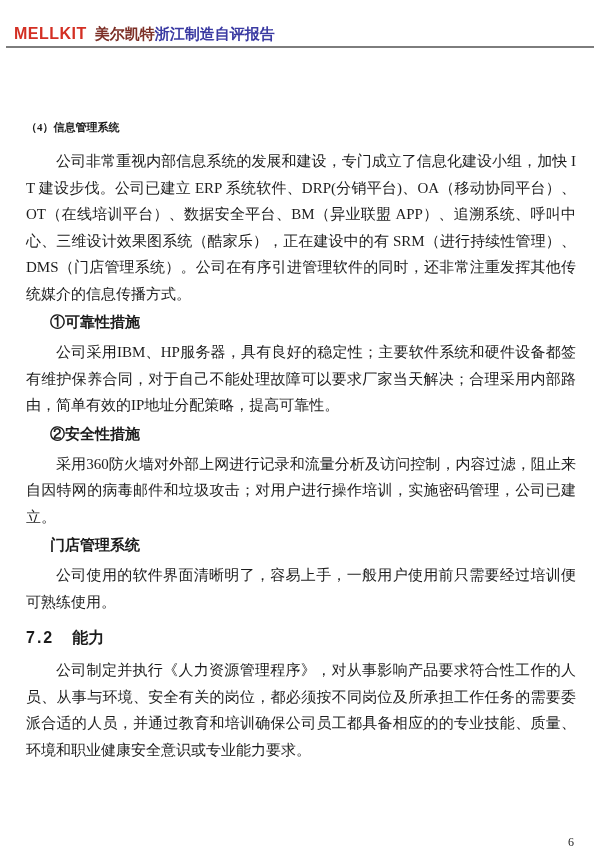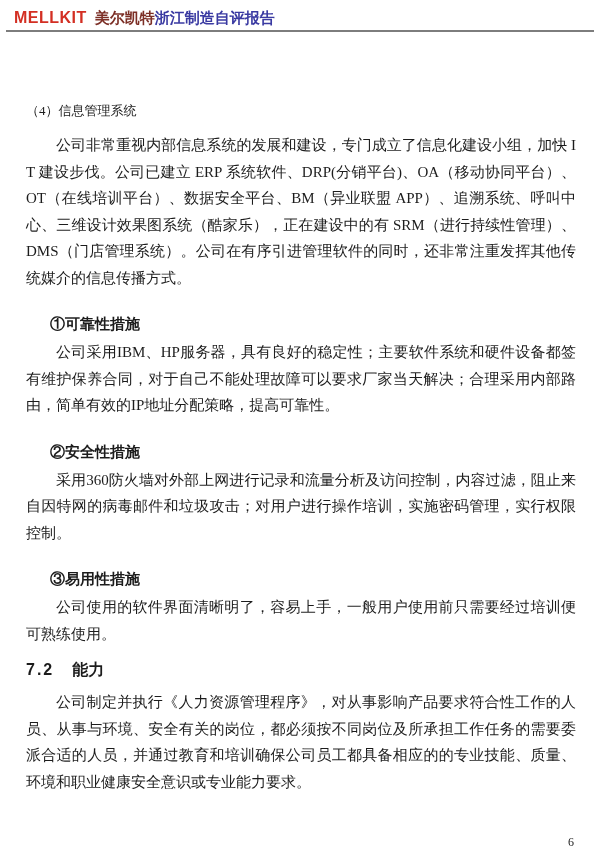--- a/index.html
+++ b/index.html
@@ -15,21 +15,21 @@
     font-family: "Liberation Serif", serif;
     color: #1c1c1c;
     overflow: hidden;
     box-sizing: border-box;
   }
 
   
   .doc-header {
     padding: 9px 14px 2px 8px;
     border-bottom: 2px solid #7d7d7d;
-    margin: 0 6px;
+    margin: 16px 6px;
   }
   .doc-header .brand {
     font-family: "Liberation Sans", sans-serif;
     font-size: 16px;
     font-weight: bold;
     letter-spacing: 0.5px;
   }
   .doc-header .company {
     font-size: 15px;
     font-weight: bold;
@@ -38,40 +38,40 @@
   .doc-header .report-title {
     font-size: 15px;
     font-weight: bold;
   }
 
   
   .doc-main {
     margin: 66px 24px 0 26px;
   }
   .sec-heading {
-    font-size: 13px;
-    font-weight: normal;
+    font-size: 11px;
+    font-weight: bold;
     margin: 6px 0 8px 0;
     line-height: 26px;
   }
   .body-para {
     font-size: 15px;
     line-height: 26.5px;
     text-align: justify;
     text-indent: 2em;
     margin: 0 0 2px 0;
     word-break: break-all;
   }
   .sub-heading {
-    font-family: Liberation Sans, sans-serif;
+    font-family: Liberation Mono, monospace;
     font-size: 15px;
     font-weight: bold;
     text-indent: 1.6em;
     line-height: 26px;
-    margin: 20px 0 2px 0;
+    margin: 4px 0 2px 0;
   }
   .num-heading {
     font-family: "Liberation Sans", sans-serif;
     font-size: 16px;
     font-weight: bold;
     line-height: 26px;
     margin: 10px 0 6px 0;
   }
   .num-heading .sec-no { margin-right: 18px; letter-spacing: 2px; }
 
@@ -97,23 +97,23 @@
   <main class="doc-main">
 
     <div class="sec-heading">（4）信息管理系统</div>
     <p class="body-para">公司非常重视内部信息系统的发展和建设，专门成立了信息化建设小组，加快 IT 建设步伐。公司已建立 ERP 系统软件、DRP(分销平台)、OA（移动协同平台）、OT（在线培训平台）、数据安全平台、BM（异业联盟 APP）、追溯系统、呼叫中心、三维设计效果图系统（酷家乐），正在建设中的有 SRM（进行持续性管理）、DMS（门店管理系统）。公司在有序引进管理软件的同时，还非常注重发挥其他传统媒介的信息传播方式。</p>
 
 
     <div class="sub-heading">①可靠性措施</div>
     <p class="body-para">公司采用IBM、HP服务器，具有良好的稳定性；主要软件系统和硬件设备都签有维护保养合同，对于自己不能处理故障可以要求厂家当天解决；合理采用内部路由，简单有效的IP地址分配策略，提高可靠性。</p>
 
     <div class="sub-heading">②安全性措施</div>
-    <p class="body-para">采用360防火墙对外部上网进行记录和流量分析及访问控制，内容过滤，阻止来自因特网的病毒邮件和垃圾攻击；对用户进行操作培训，实施密码管理，实行权限控制。</p>
+    <p class="body-para">采用360防火墙对外部上网进行记录和流量分析及访问控制，内容过滤，阻止来自因特网的病毒邮件和垃圾攻击；对用户进行操作培训，实施密码管理，公司已建立。</p>
 
-    <div class="sub-heading">③易用性措施</div>
+    <div class="sub-heading">门店管理系统</div>
     <p class="body-para">公司使用的软件界面清晰明了，容易上手，一般用户使用前只需要经过培训便可熟练使用。</p>
 
     <div class="num-heading">
       <span class="sec-no">7.2</span><span>能力</span>
     </div>
     <p class="body-para">公司制定并执行《人力资源管理程序》，对从事影响产品要求符合性工作的人员、从事与环境、安全有关的岗位，都必须按不同岗位及所承担工作任务的需要委派合适的人员，并通过教育和培训确保公司员工都具备相应的的专业技能、质量、环境和职业健康安全意识或专业能力要求。</p>
 
   </main>
 
   <div class="page-number">6</div>

